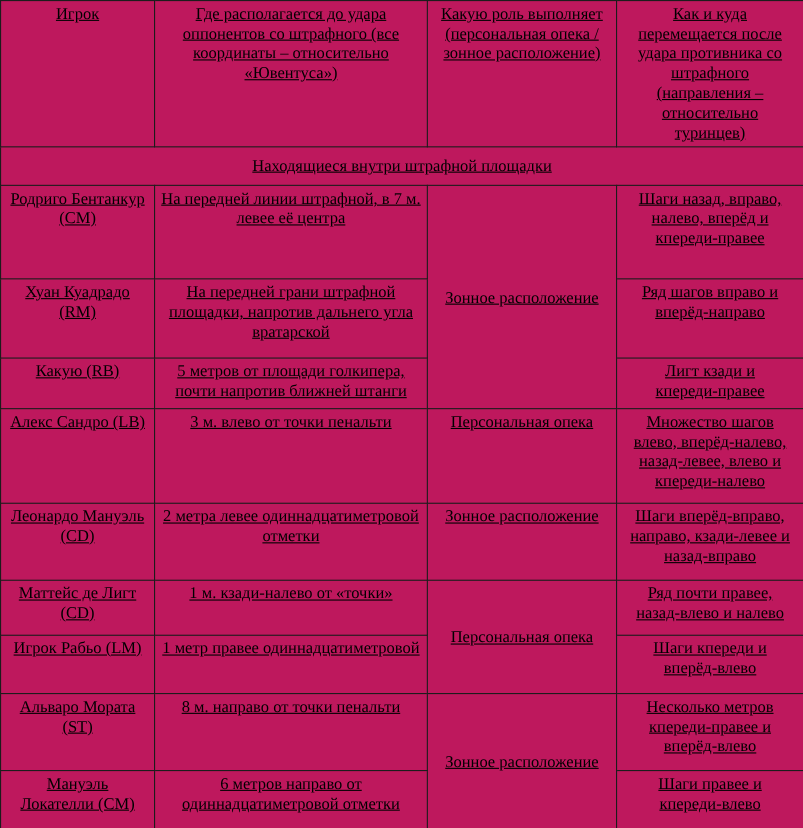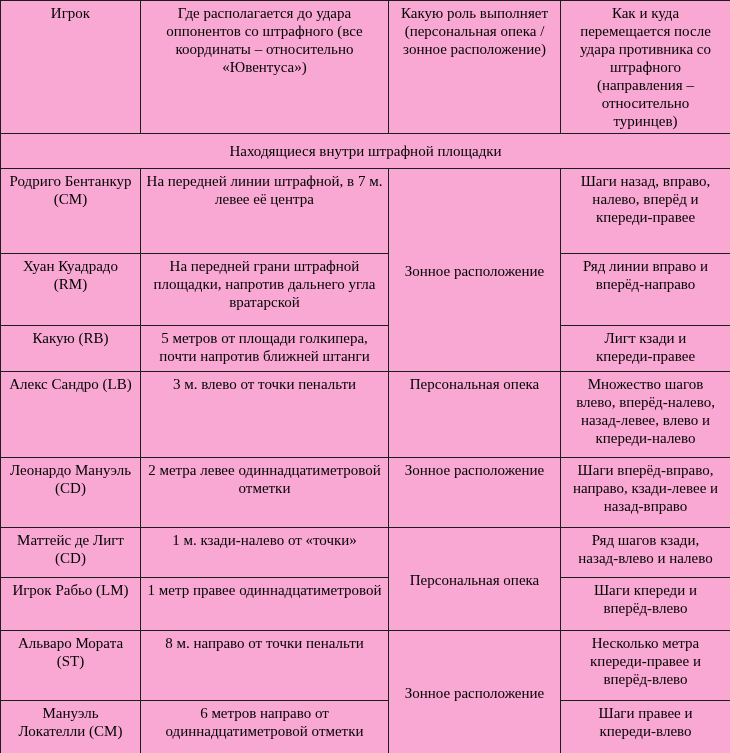--- a/index.html
+++ b/index.html
@@ -5,21 +5,22 @@
   html, body {
     margin: 0;
     padding: 0;
     background: #ffffff;
   }
   table.doc-table {
     border-collapse: collapse;
     table-layout: fixed;
     width: 730px;
     height: 753px;
-    background: #f9a8d4;
+    background: #be185d;
+    text-decoration: underline;
   }
   table.doc-table td {
     border: 1.5px solid #1c1c1c;
     font-family: "Liberation Serif", serif;
     font-size: 15px;
     line-height: 1.2;
     color: #000000;
     text-align: center;
     vertical-align: top;
     padding: 3px 4px 2px 4px;
@@ -82,21 +83,21 @@
 налево, вперёд и
 кпереди-правее</td>
   </tr>
 
   <tr style="height:72px">
     <td>Хуан Куадрадо
 (RM)</td>
     <td>На передней грани штрафной
 площадки, напротив дальнего угла
 вратарской</td>
-    <td>Ряд линии вправо и
+    <td>Ряд шагов вправо и
 вперёд-направо</td>
   </tr>
 
   <tr style="height:46px">
     <td>Какую (RB)</td>
     <td>5 метров от площади голкипера,
 почти напротив ближней штанги</td>
     <td>Лигт кзади и
 кпереди-правее</td>
   </tr>
@@ -120,37 +121,37 @@
     <td>Шаги вперёд-вправо,
 направо, кзади-левее и
 назад-вправо</td>
   </tr>
 
   <tr style="height:50px">
     <td>Маттейс де Лигт
 (CD)</td>
     <td>1 м. кзади-налево от «точки»</td>
     <td class="v-mid" rowspan="2">Персональная опека</td>
-    <td>Ряд шагов кзади,
+    <td>Ряд почти правее,
 назад-влево и налево</td>
   </tr>
 
   <tr style="height:53px">
     <td>Игрок Рабьо (LM)</td>
     <td>1 метр правее одиннадцатиметровой</td>
     <td>Шаги кпереди и
 вперёд-влево</td>
   </tr>
 
   <tr style="height:70px">
     <td>Альваро Мората
 (ST)</td>
     <td>8 м. направо от точки пенальти</td>
     <td class="v-mid" rowspan="2">Зонное расположение</td>
-    <td>Несколько метра
+    <td>Несколько метров
 кпереди-правее и
 вперёд-влево</td>
   </tr>
 
   <tr style="height:53px">
     <td>Мануэль
 Локателли (CM)</td>
     <td>6 метров направо от
 одиннадцатиметровой отметки</td>
     <td>Шаги правее и

